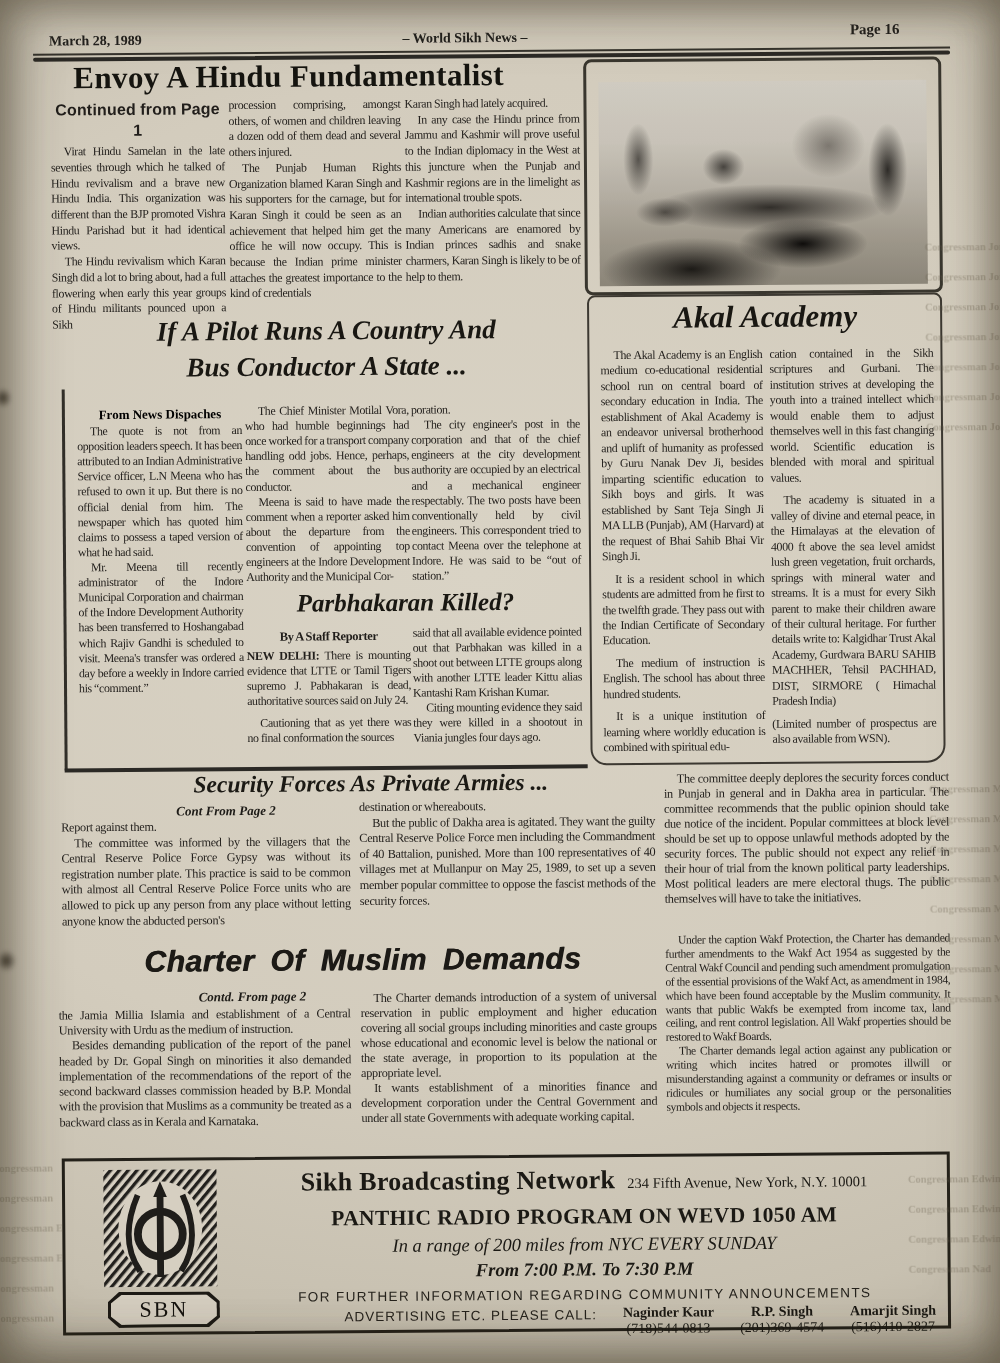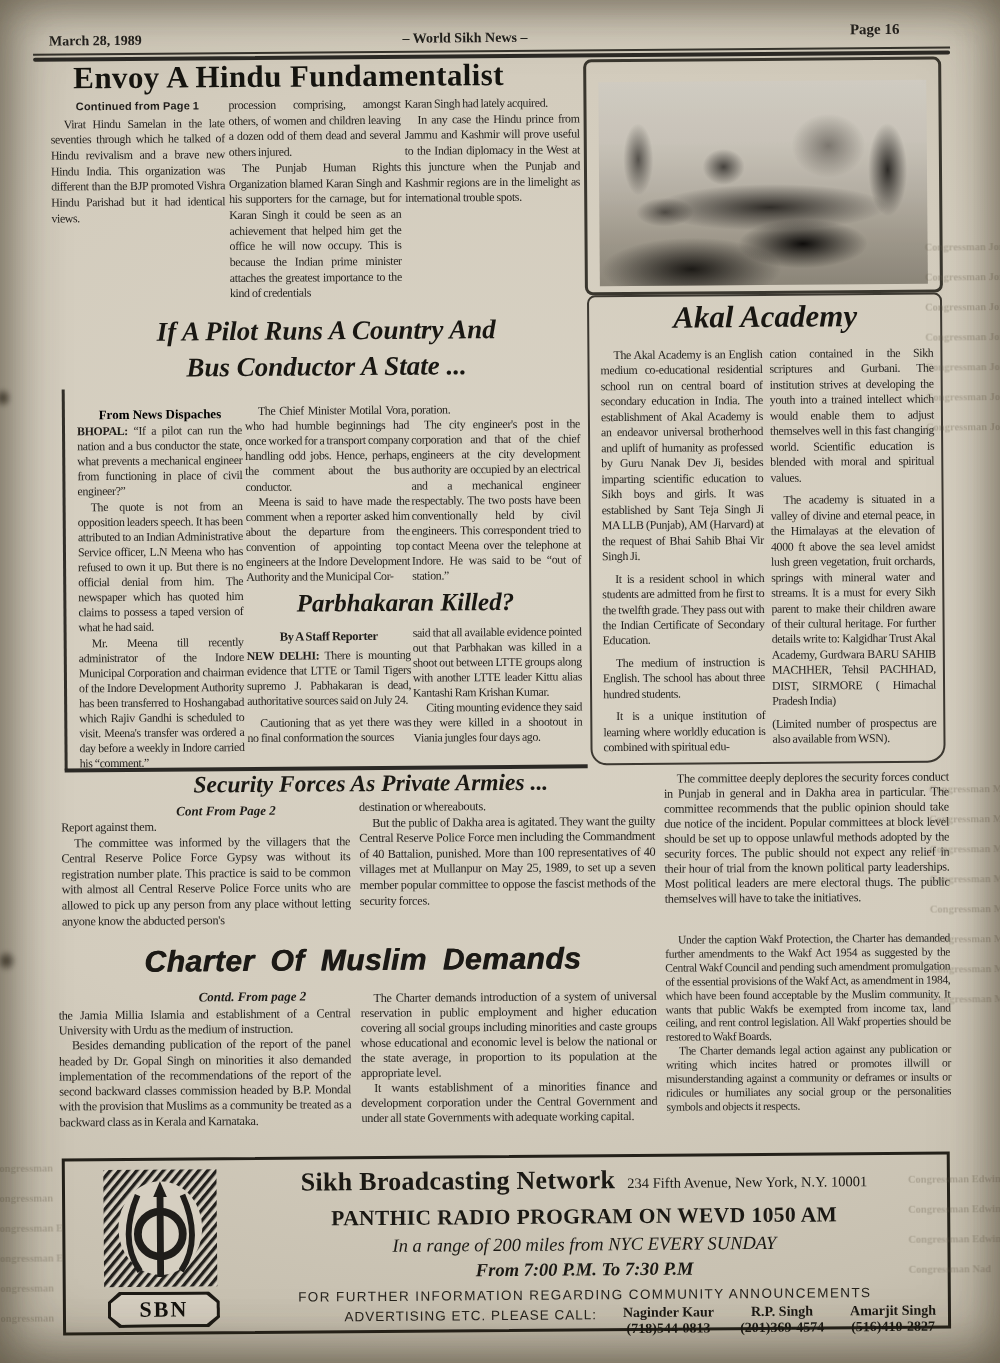--- a/index.html
+++ b/index.html
@@ -41,21 +41,21 @@
   .h-akal  { left:598px; top:301px; width:340px; text-align:center; font-weight:bold; font-style:italic;
              font-size:31px; color:#191712; }
   .h-parb  { left:230px; top:588px; width:352px; text-align:center; font-weight:bold; font-style:italic;
              font-size:25px; color:#191712; }
   .h-sec   { left:95px; top:769px; width:550px; text-align:center; font-weight:bold; font-style:italic;
              font-size:23.5px; color:#1b1914; }
   .h-charter { left:103px; top:942px; width:515px; text-align:center; font-family:"Liberation Sans","DejaVu Sans",sans-serif;
              font-weight:bold; font-style:italic; font-size:30px; letter-spacing:.5px; word-spacing:7px;
              color:#1c1a16; text-shadow:.7px 0 currentColor; }
 
-  .kicker-sans { font-family:"Liberation Sans","DejaVu Sans",sans-serif; font-weight:bold; font-size:11px;
+  .kicker-sans { font-family:"Liberation Sans","DejaVu Sans",sans-serif; font-weight:bold; font-size:16px;
                  text-align:center; letter-spacing:.2px; margin-bottom:3px; }
   .kicker-serif { font-weight:bold; font-style:italic; font-size:13px; text-align:center; color:#1d1b17; }
   .byline { font-weight:bold; font-size:12.5px; text-align:center; }
 
   
   .c-en1 { left:55px;  top:96px; width:174px; }
   .c-en2 { left:233px; top:96px; width:172px; }
   .c-en3 { left:409px; top:96px; width:175px; }
 
   
@@ -107,37 +107,37 @@
   
   .ad-box { left:58px; top:1155px; width:888px; height:177px; border:3px solid #24211a; }
   .ad-rel { position:relative; width:100%; height:100%; }
   .khanda { position:absolute; left:36px; top:7px; width:118px; height:121px; }
   .sbn-ticket { position:absolute; left:42px; top:131px; width:112px; height:36px;
     clip-path:polygon(10% 0,90% 0,100% 28%,100% 72%,90% 100%,10% 100%,0 72%,0 28%);
     background:#1d1a15; }
   .sbn-inner { position:absolute; inset:3px;
     clip-path:polygon(10% 0,90% 0,100% 28%,100% 72%,90% 100%,10% 100%,0 72%,0 28%);
     background:#d5cec0; display:flex; align-items:center; justify-content:center; }
-  .sbn-inner span { font-weight:bold; font-size:22px; letter-spacing:2px; color:#15130f; }
+  .sbn-inner span { font-weight:normal; font-size:22px; letter-spacing:2px; color:#15130f; }
   .ad-content { position:absolute; left:162px; top:4px; right:6px; text-align:center; color:#1b1914; }
   .ad-row1 { margin-top:4px; }
   .ad-network { font-weight:bold; font-size:26px; letter-spacing:.3px; }
   .ad-address { font-size:14.5px; margin-left:12px; }
   .ad-program { margin-top:9px; font-weight:bold; font-size:21.5px; letter-spacing:.4px; }
   .ad-range { margin-top:5px; font-style:italic; font-size:18.5px; }
   .ad-time { margin-top:4px; font-weight:bold; font-style:italic; font-size:18.5px; }
   .ad-info1 { margin-top:7px; font-family:"Liberation Sans","DejaVu Sans",sans-serif; font-size:13.5px;
               letter-spacing:1.4px; color:#26231d; }
   .ad-row6 { margin-top:3px; display:flex; align-items:flex-start; justify-content:flex-end; gap:26px;
              padding-right:6px; }
   .ad-call { font-family:"Liberation Sans","DejaVu Sans",sans-serif; font-size:13.5px; letter-spacing:1px;
              color:#26231d; padding-top:2px; }
   .ad-contact { }
   .ad-contact .nm { font-weight:bold; font-size:14px; }
-  .ad-contact .ph { font-weight:bold; font-size:14px; }
+  .ad-contact .ph { font-weight:normal; font-size:14px; }
 
   
   .ghost { font-weight:bold; font-size:10.5px; line-height:30px; color:#6b6250; opacity:.33;
            filter:blur(.6px); white-space:pre-line; pointer-events:none; }
   .g1 { right:-10px; top:236px; width:82px; }
   .g2 { right:-10px; top:778px; width:82px; }
   .g3 { left:-12px; top:1150px; width:92px; }
   .g4 { right:-16px; top:1168px; width:112px; }
   .smudge { background:radial-gradient(closest-side, rgba(30,25,18,.85), rgba(30,25,18,0));
             border-radius:50%; filter:blur(2px); }
@@ -156,39 +156,40 @@
     <div class="abs mh-rule-a"></div>
     <div class="abs mh-rule-b"></div>
 
     <h1 class="abs h-envoy">Envoy A Hindu Fundamentalist</h1>
     <div class="abs photo-frame">
       <div class="photo"></div>
     </div>
     <div class="abs news c-en1">
       <div class="kicker-sans">Continued from Page 1</div>
       <p class="ind">Virat Hindu Samelan in the late seventies through which he talked of Hindu revivalism and a brave new Hindu India. This organization was different than the BJP promoted Vishra Hindu Parishad but it had identical views.</p>
+      <p class="ind">The Hindu revivalism which Karan Singh did a lot to bring about, had a full flowering when early this year groups of Hindu militants pounced upon a Sikh</p>
     </div>
     <div class="abs news c-en2">
       <p>procession comprising, amongst others, of women and children leaving a dozen odd of them dead and several others injured.</p>
       <p class="ind">The Punjab Human Rights Organization blamed Karan Singh and his supporters for the carnage, but for Karan Singh it could be seen as an achievement that helped him get the office he will now occupy. This is because the Indian prime minister attaches the greatest importance to the kind of credentials</p>
     </div>
     <div class="abs news c-en3">
       <p>Karan Singh had lately acquired.</p>
       <p class="ind">In any case the Hindu prince from Jammu and Kashmir will prove useful to the Indian diplomacy in the West at this juncture when the Punjab and Kashmir regions are in the limelight as international trouble spots.</p>
+      <p class="ind">Indian authorities calculate that since many Americans are enamored by Indian princes sadhis and snake charmers, Karan Singh is likely to be of help to them.</p>
     </div>
 
     <div class="abs pilot-rule-left"></div>
     <div class="abs pilot-rule-bottom"></div>
     <h2 class="abs h-pilot">
       <div>If A Pilot Runs A Country And</div>
       <div>Bus Conductor A State ...</div>
     </h2>
     <div class="abs pilot-byline">From News Dispaches</div>
     <div class="abs news c-p1">
-      <p><span class="lead">BHOPAL:</span> <span>“If a pilot can run the nation and a bus conductor the state, what prevents a mechanical engineer from functioning in place of civil engineer?”</span></p>
       <p class="ind">The quote is not from an opposition leaders speech. It has been attributed to an Indian Administrative Service officer, L.N Meena who has refused to own it up. But there is no official denial from him. The newspaper which has quoted him claims to possess a taped version of what he had said.</p>
       <p class="ind">Mr. Meena till recently administrator of the Indore Municipal Corporation and chairman of the Indore Development Authority has been transferred to Hoshangabad which Rajiv Gandhi is scheduled to visit. Meena's transfer was ordered a day before a weekly in Indore carried his “comment.”</p>
     </div>
     <div class="abs news c-p2">
       <p class="ind">The Chief Minister Motilal Vora, who had humble beginnings had once worked for a transport company handling odd jobs. Hence, perhaps, the comment about the bus conductor.</p>
       <p class="ind">Meena is said to have made the comment when a reporter asked him about the departure from the convention of appointing top engineers at the Indore Development Authority and the Municipal Cor-</p>
     </div>
     <div class="abs news c-p3">
       <p>poration.</p>
       <p class="ind">The city engineer's post in the corporation and that of the chief engineers at the city development authority are occupied by an electrical and a mechanical engineer respectably. The two posts have been conventionally held by civil engineers. This correspondent tried to contact Meena over the telephone at Indore. He was said to be “out of station.”</p>

